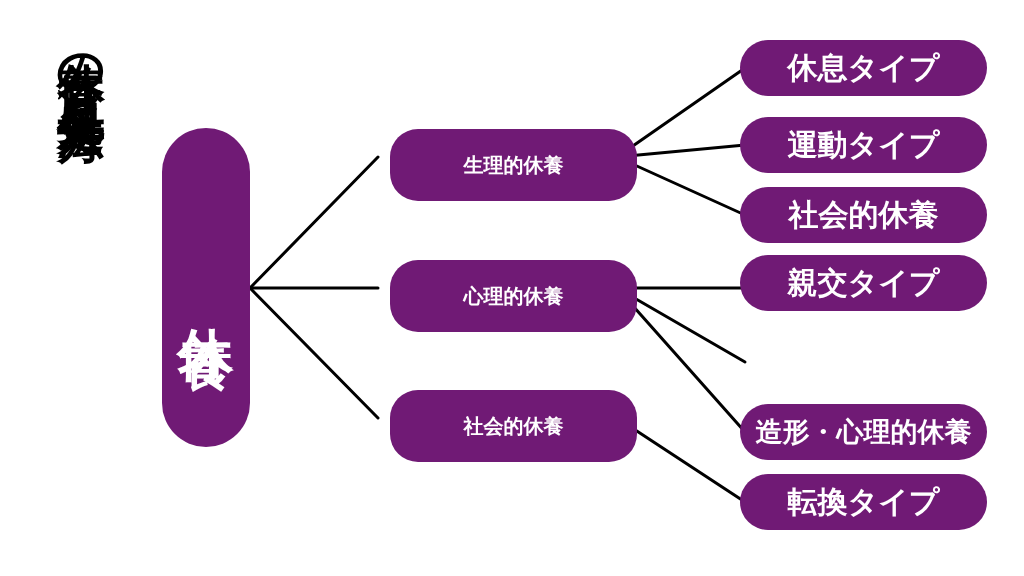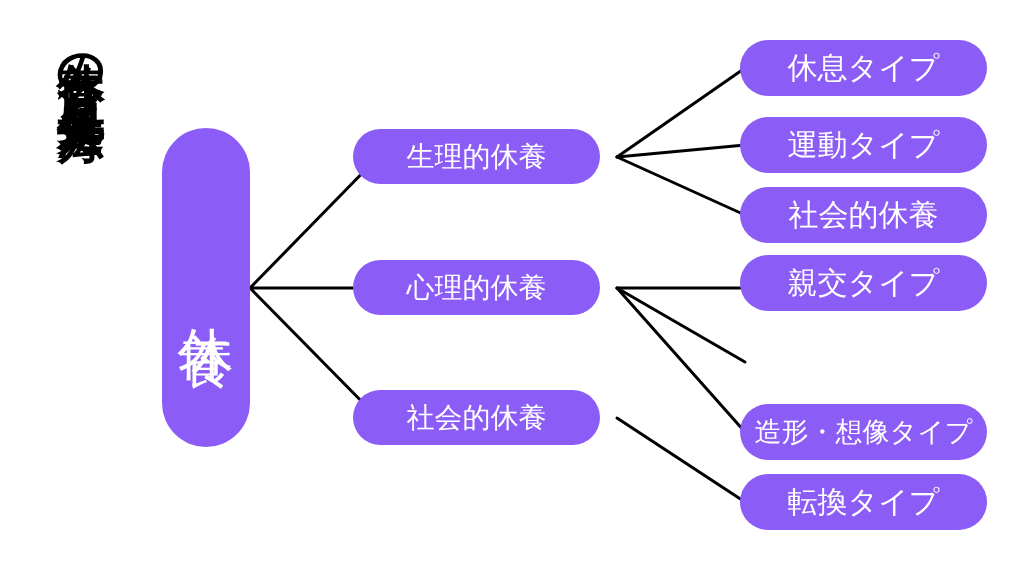--- a/index.html
+++ b/index.html
@@ -34,23 +34,23 @@
     text-orientation: mixed;
     font-size: 48px;
     font-weight: 800;
     letter-spacing: -2px;
     color: #000000;
     z-index: 2;
     line-height: 1.0;
   }
   .node {
     position: absolute;
-    background: #8b5cf6;
+    background: #701a75;
     color: #ffffff;
-    font-weight: 400;
+    font-weight: 700;
     display: flex;
     align-items: center;
     justify-content: center;
     z-index: 2;
     box-sizing: border-box;
   }
   .root-node {
     left: 162px;
     top: 128px;
     width: 88px;
@@ -58,25 +58,25 @@
     border-radius: 44px;
   }
   .root-node .vtext {
     writing-mode: vertical-rl;
     text-orientation: upright;
     font-size: 56px;
     line-height: 1.0;
     letter-spacing: 4px;
   }
   .branch-node {
-    left: 353px;
+    left: 390px;
     width: 247px;
-    height: 55px;
+    height: 72px;
     border-radius: 28px;
-    font-size: 28px;
+    font-size: 20px;
   }
   .branch-0 { top: 129px; }
   .branch-1 { top: 260px; }
   .branch-2 { top: 390px; }
   .leaf-node {
     left: 740px;
     width: 247px;
     height: 56px;
     border-radius: 28px;
     font-size: 30px;
@@ -138,20 +138,20 @@
   <div class="node leaf-node leaf-1">
     <span>運動タイプ</span>
   </div>
   <div class="node leaf-node leaf-2">
     <span>社会的休養</span>
   </div>
   <div class="node leaf-node leaf-3">
     <span>親交タイプ</span>
   </div>
   <div class="node leaf-node leaf-5">
-    <span>造形・想像タイプ</span>
+    <span>造形・心理的休養</span>
   </div>
   <div class="node leaf-node leaf-6">
     <span>転換タイプ</span>
   </div>
 
 
 </div>
 
 </body></html>

